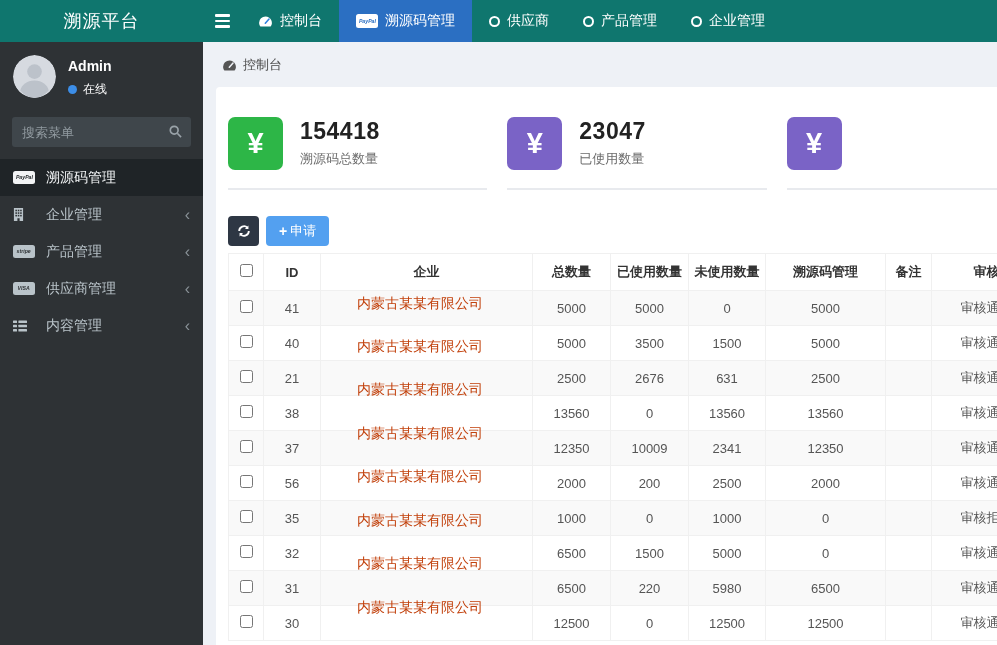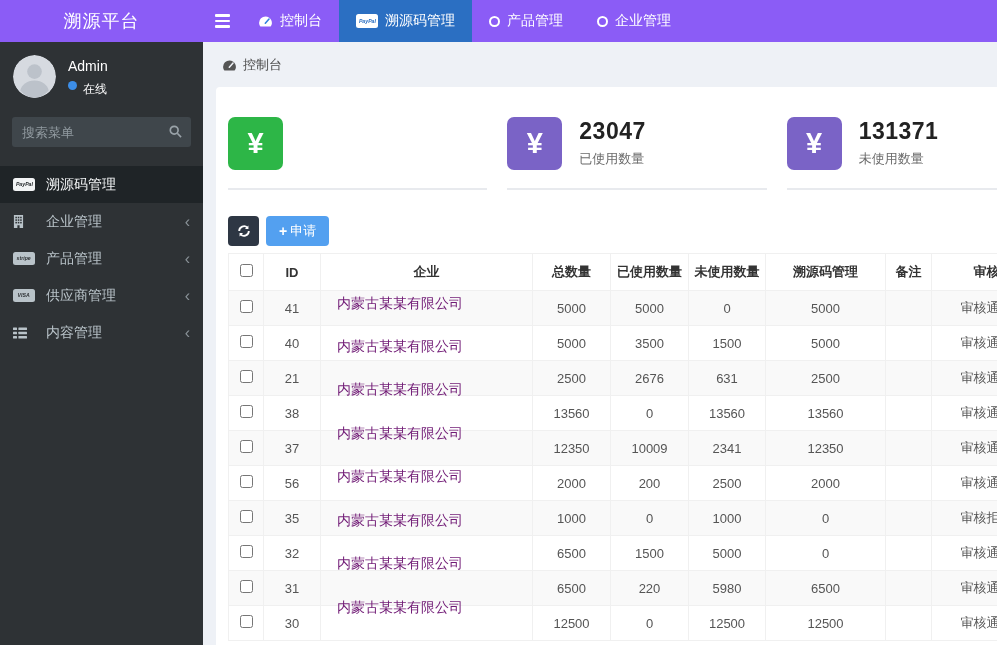--- a/index.html
+++ b/index.html
@@ -5,21 +5,21 @@
   * { margin:0; padding:0; box-sizing:border-box; }
   html,body { width:997px; height:645px; overflow:hidden; }
   body {
     font-family:"Liberation Sans","DejaVu Sans",sans-serif;
     background:#eef1f6; color:#333; font-size:13px;
   }
 
   
   .navbar {
     position:absolute; left:0; top:0; width:997px; height:42px;
-    background:#8b5cf6; display:flex; align-items:stretch; z-index:10;
+    background:#0f766e; display:flex; align-items:stretch; z-index:10;
     --ctx:#2f82e0;
   }
   .brand {
     width:203px; color:#fff; font-size:18px; letter-spacing:1px;
     display:flex; align-items:center; justify-content:center;
   }
   .hamburger { width:38px; display:flex; flex-direction:column; justify-content:center; align-items:center; gap:3px; cursor:pointer; }
   .hamburger b { display:block; width:15px; height:2.4px; background:#fff; border-radius:1px; }
   .topnav { display:flex; align-items:stretch; }
   .nav-item {
@@ -41,24 +41,24 @@
   .ring { display:inline-block; width:11px; height:11px; border:2.4px solid currentColor; border-radius:50%; flex:0 0 auto; }
   .gauge-svg, .list-svg, .bld-svg { display:block; }
 
   
   .sidebar {
     position:absolute; left:0; top:42px; width:203px; height:603px;
     background:#2e3235; --ctx:#2e3235; color:#b9c3c9;
   }
   .user-panel { display:flex; gap:12px; padding:13px 10px 11px 13px; }
   .avatar { width:43px; height:43px; border-radius:50%; overflow:hidden; flex:0 0 auto; }
-  .user-name { color:#fff; font-weight:normal; font-size:14px; margin-top:3px; }
-  .user-status { margin-top:7px; color:#fff; font-size:12px; display:flex; align-items:flex-start; gap:6px; }
+  .user-name { color:#fff; font-weight:bold; font-size:14px; margin-top:3px; }
+  .user-status { margin-top:7px; color:#fff; font-size:12px; display:flex; align-items:center; gap:6px; }
   .dot { width:9px; height:9px; border-radius:50%; background:#3c8ee8; display:inline-block; }
-  .sidebar-search { position:relative; margin:8px 12px 19px; }
+  .sidebar-search { position:relative; margin:8px 12px 12px; }
   .sidebar-search input {
     width:100%; height:30px; background:#3f464b; border:none; border-radius:3px;
     padding:0 30px 0 10px; color:#d6dbde; font-size:13px; outline:none;
     font-family:"Liberation Sans","DejaVu Sans",sans-serif;
   }
   .sidebar-search input::placeholder { color:#929ba1; }
   .search-ico { position:absolute; right:9px; top:8px; color:#9aa3a9; cursor:pointer; }
   .menu { list-style:none; }
   .menu-item {
     height:37px; display:flex; align-items:center; gap:9px;
@@ -91,21 +91,21 @@
 
   
   table { border-collapse:collapse; table-layout:fixed; width:813px; margin:7px 0 0 12px; background:#fff; }
   th, td { border:1px solid #f0f0f0; text-align:center; }
   th { font-size:13px; font-weight:bold; color:#333; height:37px; padding:0 4px; }
   td { font-size:13px; color:#555; height:35px; padding:0 4px; }
   tbody tr:nth-child(odd) td { background:#f9f9f9; }
   td.c-company { text-align:left; padding-left:16px; overflow:visible; }
   .company-name {
     position:relative; display:inline-block; white-space:nowrap;
-    font-family:Liberation Mono, monospace; font-size:14px; color:#701a75;
+    font-family:Liberation Mono, monospace; font-size:14px; color:#c2410c;margin-left:20px;
   }
   tbody tr:nth-child(1) .company-name { top:-4px; }
   tbody tr:nth-child(2) .company-name { top:4px; }
   tbody tr:nth-child(3) .company-name { top:12px; }
   tbody tr:nth-child(4) .company-name { visibility:hidden; }
   tbody tr:nth-child(5) .company-name { top:-14px; }
   tbody tr:nth-child(6) .company-name { top:-6px; }
   tbody tr:nth-child(7) .company-name { top:3px; }
   tbody tr:nth-child(8) .company-name { top:11px; }
   tbody tr:nth-child(9) .company-name { visibility:hidden; }
@@ -128,20 +128,24 @@
           <path d="M8 1.5A6.9 6.9 0 0 0 1.1 8.4c0 1.6.55 3 1.4 4.1h11A6.9 6.9 0 0 0 8 1.5z" fill="#fff"></path>
           <line x1="7.8" y1="8.8" x2="11.8" y2="4.4" stroke="var(--ctx)" stroke-width="1.7" stroke-linecap="round"></line>
         </svg>
       <span>控制台</span>
     </a>
     <a class="nav-item active" style="color:#fff">
       <span class="cc-card">
           <i>PayPal</i>
         </span>
       <span>溯源码管理</span>
+    </a>
+    <a class="nav-item">
+      <span class="ring"></span>
+      <span>供应商</span>
     </a>
     <a class="nav-item">
       <span class="ring"></span>
       <span>产品管理</span>
     </a>
     <a class="nav-item">
       <span class="ring"></span>
       <span>企业管理</span>
     </a>
   </nav>
@@ -243,34 +247,34 @@
         <path d="M8 1.5A6.9 6.9 0 0 0 1.1 8.4c0 1.6.55 3 1.4 4.1h11A6.9 6.9 0 0 0 8 1.5z" fill="#555"></path>
         <line x1="7.8" y1="8.8" x2="11.8" y2="4.4" stroke="var(--ctx)" stroke-width="1.7" stroke-linecap="round"></line>
       </svg>
     <span>控制台</span>
   </div>
 
   <section class="panel">
     <div class="stats">
       <div class="stat">
         <span class="stat-icon" style="background: rgb(45, 182, 71);">¥</span>
+        <div>
+          <div class="stat-value">154418</div>
+          <div class="stat-label">溯源码总数量</div>
+        </div>
       </div>
       <div class="stat">
         <span class="stat-icon" style="background: rgb(122, 99, 198);">¥</span>
         <div>
           <div class="stat-value">23047</div>
           <div class="stat-label">已使用数量</div>
         </div>
       </div>
       <div class="stat">
         <span class="stat-icon" style="background: rgb(122, 99, 198);">¥</span>
-        <div>
-          <div class="stat-value">131371</div>
-          <div class="stat-label">未使用数量</div>
-        </div>
       </div>
     </div>
 
     <div class="toolbar">
       <button class="btn btn-refresh">
         <svg width="14" height="14" viewBox="0 0 16 16">
             <g stroke="#fff" stroke-width="2.1" fill="none">
               <path d="M13.5 8a5.5 5.5 0 0 1-9.4 3.9"></path>
               <path d="M2.5 8a5.5 5.5 0 0 1 9.4-3.9"></path>
             </g>

